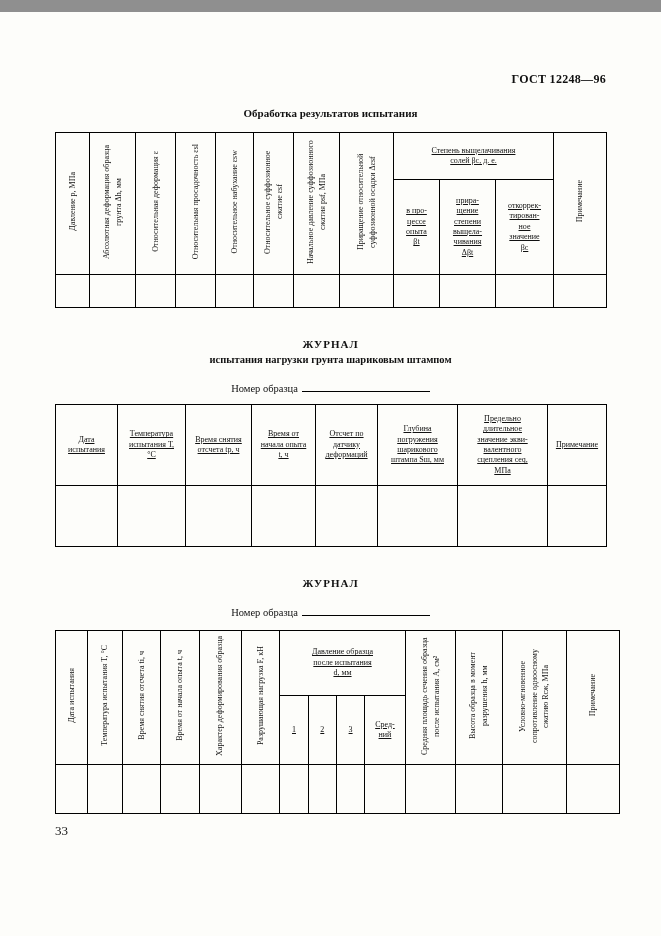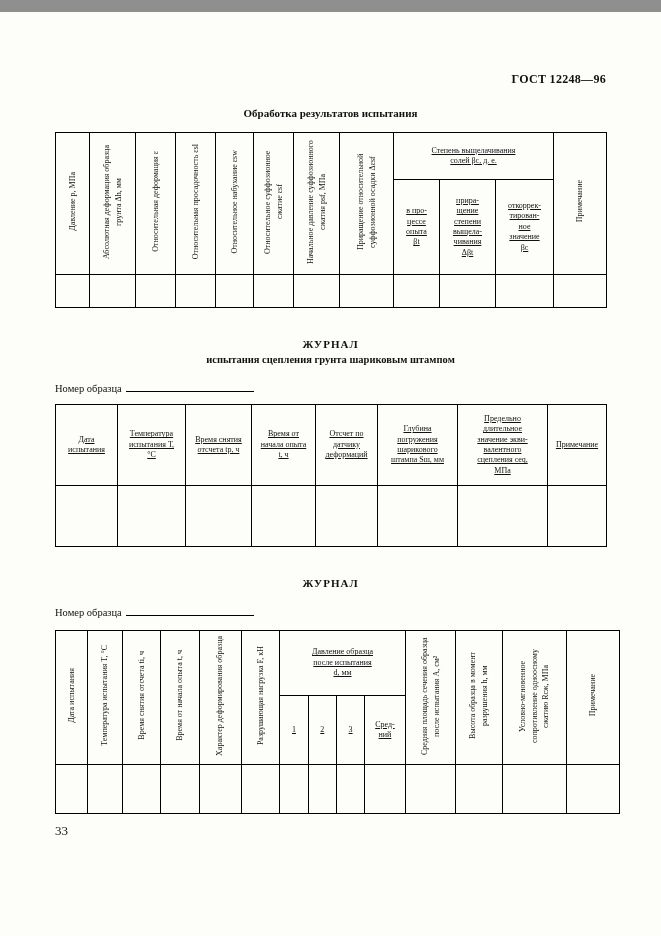--- a/index.html
+++ b/index.html
@@ -12,21 +12,21 @@
   td{border:1px solid #000;text-align:center;vertical-align:middle;padding:1px;overflow:hidden;}
   .vtext{display:inline-block;writing-mode:vertical-rl;transform:rotate(180deg);font-size:8px;line-height:1.45;}
   .htext{font-size:8px;line-height:1.3;white-space:pre-line;text-decoration:underline;}
   .t1{width:551px;margin-top:13px;}
   .t1 .vtext{max-height:128px;}
   .t1 .row-group td{height:44px;}
   .t1 .row-sub td{height:92px;}
   .t1 .row-data td{height:30px;}
   .journal-title{margin-top:30px;text-align:center;font-weight:bold;font-size:11px;letter-spacing:1px;}
   .journal-sub{margin-top:4px;text-align:center;font-weight:bold;font-size:10.5px;}
-  .specimen{margin-top:15px;text-align:left;font-size:10.5px;}
+  .specimen{margin-top:15px;text-align:center;font-size:10.5px;}
   .blank{display:inline-block;width:128px;border-bottom:1px solid #000;height:11px;margin-left:4px;vertical-align:baseline;}
   .t2{width:551px;margin-top:10px;}
   .t2 .row-hdr td{height:78px;}
   .t2 .row-data td{height:58px;}
   .note-italic{margin-top:14px;text-align:center;font-style:italic;font-size:10.5px;}
   .t3{width:565px;margin-top:12px;}
   .t3 .vtext{max-height:122px;}
   .t3 .row-group td{height:62px;}
   .t3 .row-sub td{height:66px;}
   .t3 .row-data td{height:46px;}
@@ -99,21 +99,21 @@
             <td></td>
             <td></td>
             <td></td>
             <td></td>
             <td></td>
         </tr>
       </tbody>
     </table>
 
     <div class="journal-title">ЖУРНАЛ</div>
-    <div class="journal-sub">испытания сцепления грунта шариковым штампом</div>
+    <div class="journal-sub">испытания нагрузки грунта шариковым штампом</div>
 
     <div class="specimen">
       <span>Номер образца</span><span class="blank"></span>
     </div>
 
     <table class="t2">
       <colgroup>
         <col style="width:62px">
           <col style="width:68px">
           <col style="width:66px">

